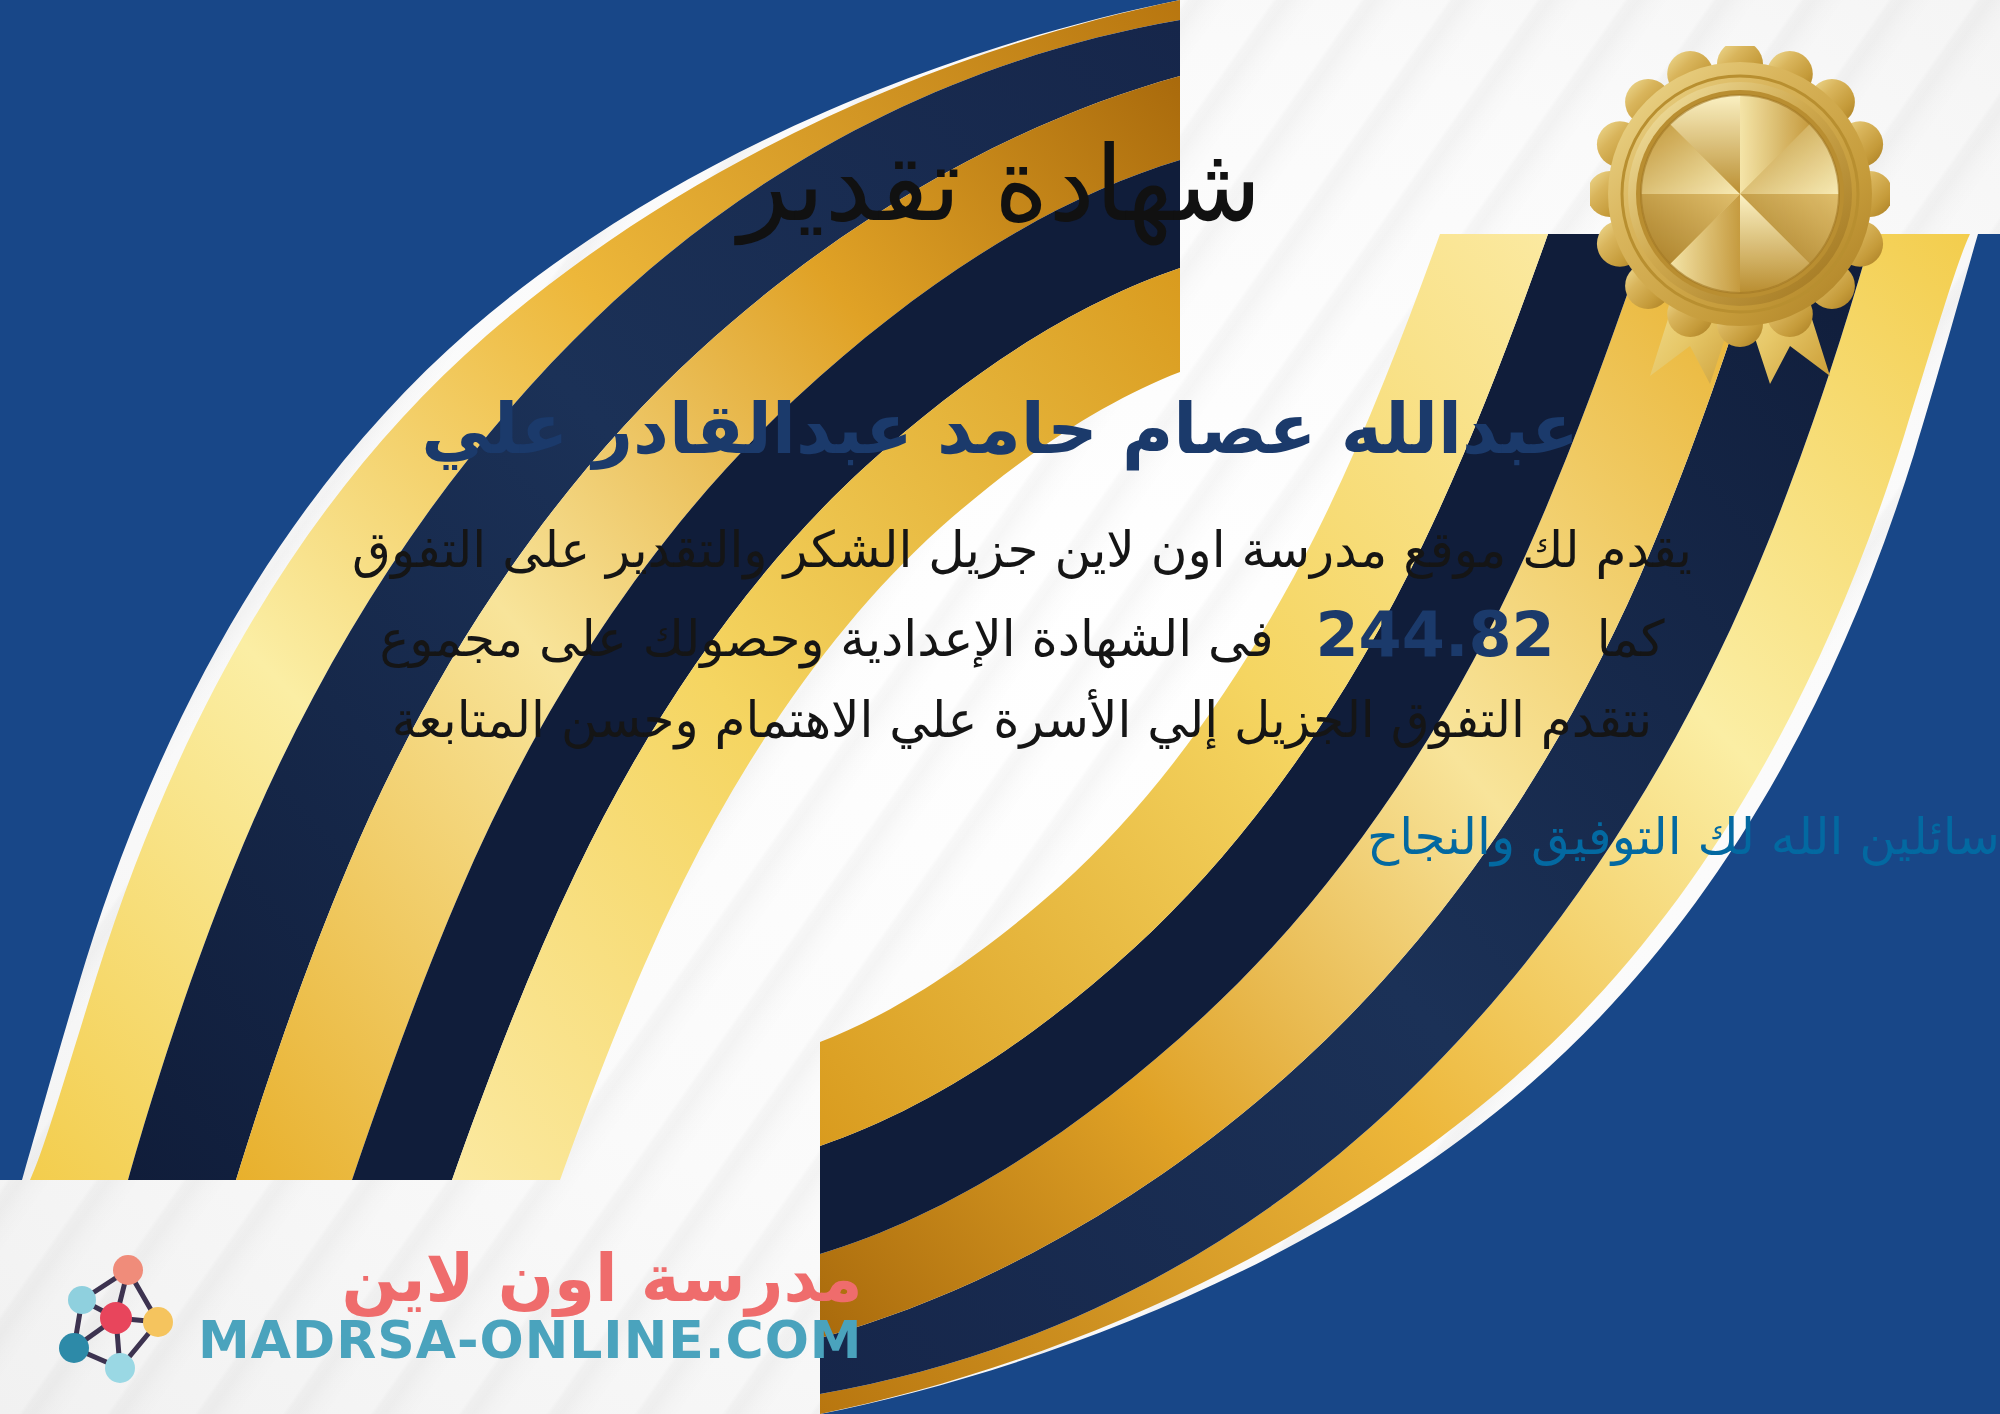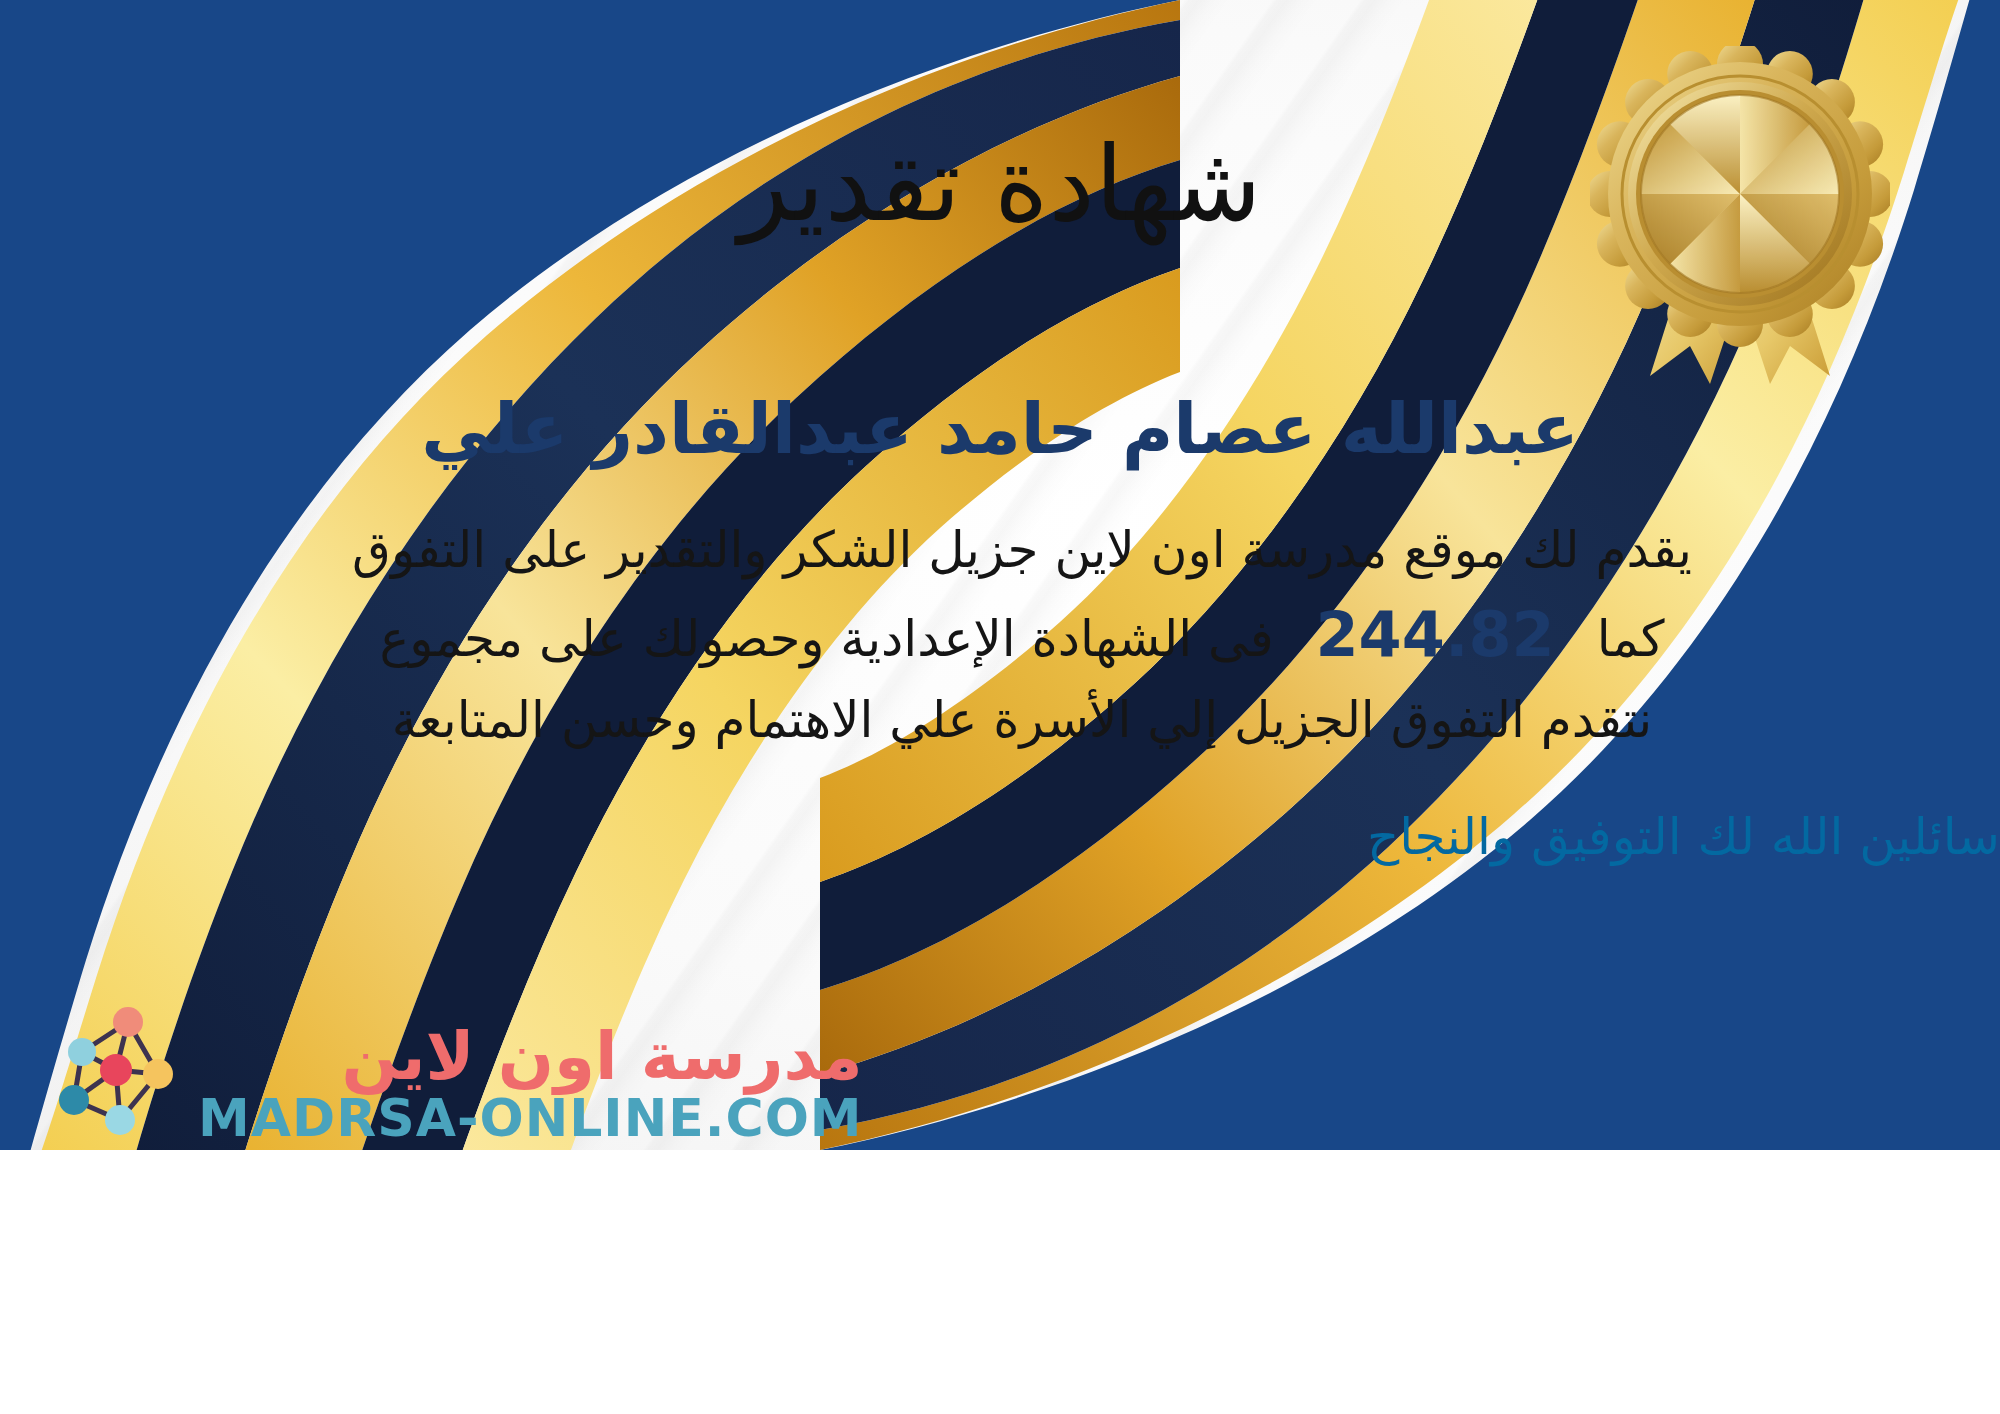--- a/index.html
+++ b/index.html
@@ -2,21 +2,21 @@
 <html lang="ar" dir="rtl"><head>
 <meta charset="utf-8">
 <title>شهادة تقدير</title>
 <style>
   html,body{margin:0;padding:0;background:#ffffff;}
   *{box-sizing:border-box;}
 
   #cert{
     position:relative;
     width:2000px;
-    height:1150px;
+    height:1414px;
     overflow:hidden;
     background:#ffffff;
     font-family:"DejaVu Sans","Liberation Sans",sans-serif;
   }
 
   
   .paper{
     position:absolute; inset:0;
     background-color:#fdfdfd;
     background-image:
@@ -103,25 +103,25 @@
     text-align:right;
     font-size:50px;
     color:#0369a1;
     line-height:1.4;
   }
 
   
   .brand{
     position:absolute;
     left:34px;
-    bottom:4px;
+    bottom:20px;
     z-index:6;
     display:flex;
     flex-direction:row-reverse;
-    align-items:flex-end;
+    align-items:flex-start;
     gap:14px;
   }
   .brand-text{display:flex;flex-direction:column;align-items:flex-start;}
   .brand-ar{
     font-size:66px;
     font-weight:700;
     color:#ef6c6c;
     line-height:1.05;
     direction:rtl;
     letter-spacing:-1px;

